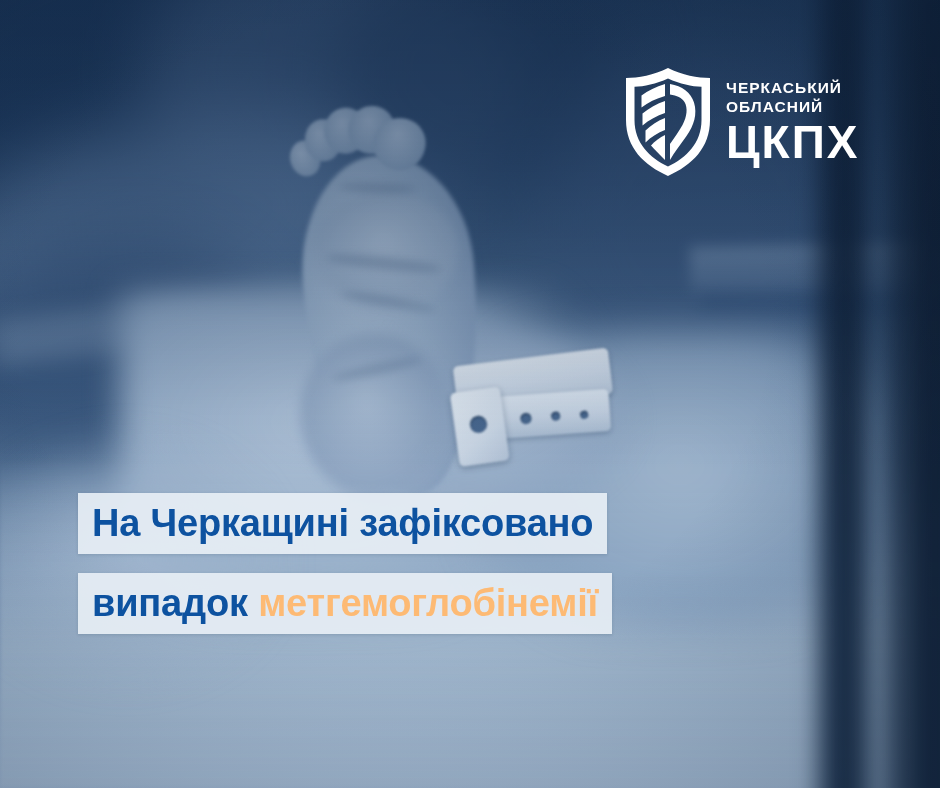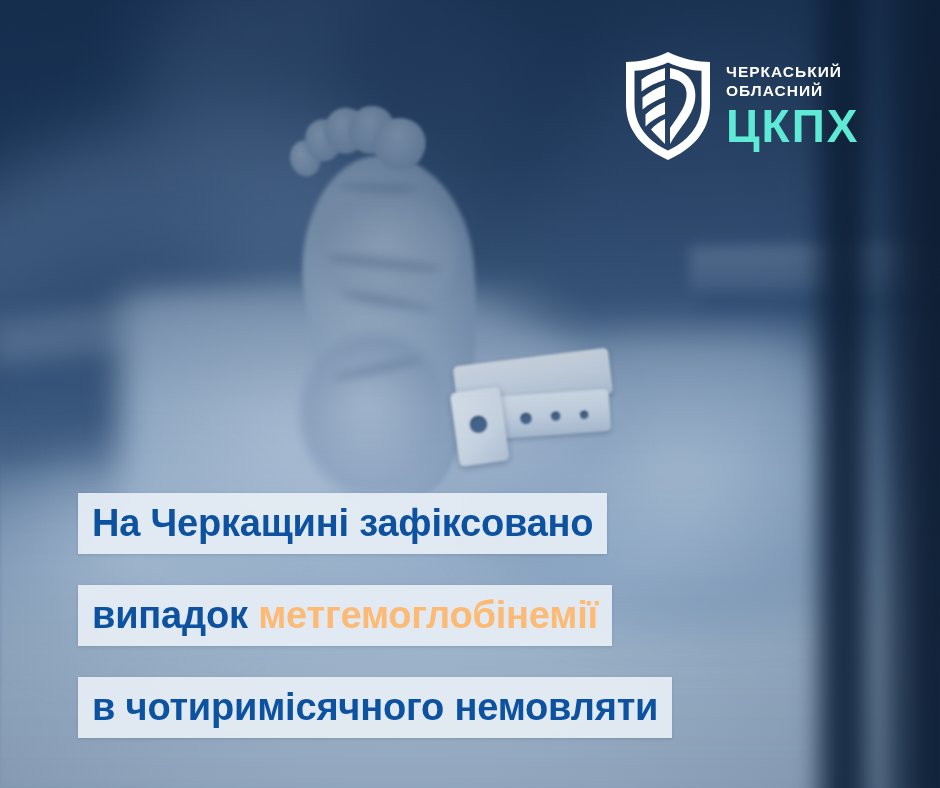--- a/index.html
+++ b/index.html
@@ -186,45 +186,45 @@
     position:absolute; inset:0;
     background:linear-gradient(180deg, rgba(18,44,76,.30) 0%, rgba(24,52,86,.10) 38%, rgba(0,0,0,0) 60%);
   }
   .ph-vig {
     position:absolute; inset:0;
     background:radial-gradient(ellipse at 42% 42%, rgba(0,0,0,0) 48%, rgba(18,40,68,.28) 100%);
   }
 
   
   .logo {
-    position:absolute; left:624px; top:52px;
+    position:absolute; left:624px; top:68px;
     display:flex; align-items:center; gap:14px;
     z-index:6;
   }
   .logo-mark { width:88px; height:108px; flex:0 0 auto; }
   .logo-text { display:flex; flex-direction:column; align-items:flex-start; }
   .logo-line1, .logo-line2 {
     color:#ffffff;
     font-size:15.5px; font-weight:bold;
     letter-spacing:1.0px; line-height:1.18;
     white-space:nowrap;
   }
   .logo-abbr {
-    color:#5eead4;
+    color:#ffffff;
     font-size:46px; font-weight:bold;
     letter-spacing:2px; line-height:1.0;
     margin-top:3px; white-space:nowrap;
   }
 
   
   .headline {
     position:absolute; left:78px; top:493px;
     z-index:7;
     display:flex; flex-direction:column; align-items:flex-start;
-    gap:31px;
+    gap:19px;
   }
   .hl-line {
     background:rgba(233,239,246,.90);
     color:#0d52a0;
     font-size:38px; font-weight:bold;
     letter-spacing:-.2px;
     line-height:1;
     padding:11px 14px 12px 14px;
     white-space:nowrap;
     box-shadow:0 1px 3px rgba(26,48,76,.16);
@@ -308,16 +308,15 @@
     <div class="logo-text">
       <span class="logo-line1">ЧЕРКАСЬКИЙ</span>
       <span class="logo-line2">ОБЛАСНИЙ</span>
       <span class="logo-abbr">ЦКПХ</span>
     </div>
   </div>
 
   <div class="headline">
     <div class="hl-line">На Черкащині зафіксовано</div>
     <div class="hl-line"><span>випадок </span><span class="hl-accent">метгемоглобінемії</span></div>
-    <div class="hl-line">в чотиримісячного немовляти</div>
   </div>
 
 </div>
 
 </body></html>

